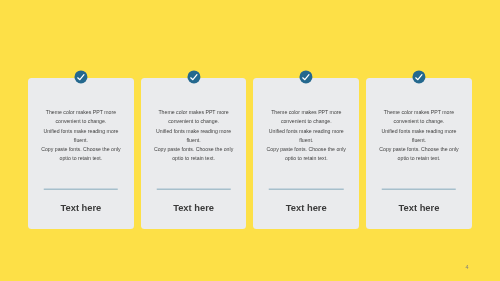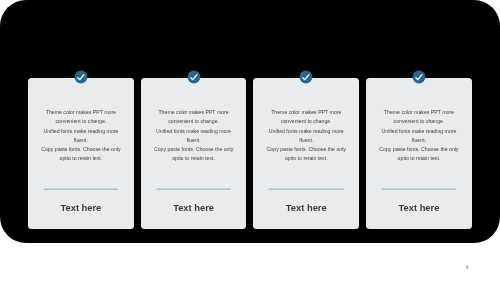--- a/index.html
+++ b/index.html
@@ -1,19 +1,19 @@
 <!DOCTYPE html>
 <html><head>
 <meta charset="utf-8">
 <style>
   html,body{margin:0;padding:0;}
   body{width:500px;height:281px;background:#ffffff;overflow:hidden;
        font-family:"Liberation Sans",sans-serif;
        -webkit-font-smoothing:antialiased;}
-  .slide{position:relative;width:500px;height:243px;background:#000000;border-radius:26px;}
+  .slide{position:relative;width:500px;height:281px;background:#fde047;}
   .cards{position:absolute;left:28px;top:78px;width:444px;height:150.5px;display:flex;gap:6.9px;}
   .card{position:relative;width:105.8px;height:150.5px;background:#EAEBED;border-radius:3.5px;}
   .icon{position:absolute;left:50%;top:-1.2px;transform:translate(-50%,-50%);
         width:13.1px;height:13.1px;border-radius:50%;background:#24688E;
         display:flex;align-items:center;justify-content:center;}
   .icon svg{width:13.1px;height:13.1px;display:block;}
   .body{position:absolute;left:2px;right:2px;top:30.0px;text-align:center;
         font-size:5.2px;line-height:9.3px;color:#3f3f3f;white-space:nowrap;transform:translateZ(0);}
   .rule{position:absolute;left:50%;transform:translateX(-50%);top:110px;width:74.5px;height:2px;
         background:linear-gradient(to bottom,#C7D5DE 0%,#C7D5DE 50%,#A7BFCB 50%,#A7BFCB 100%);}

